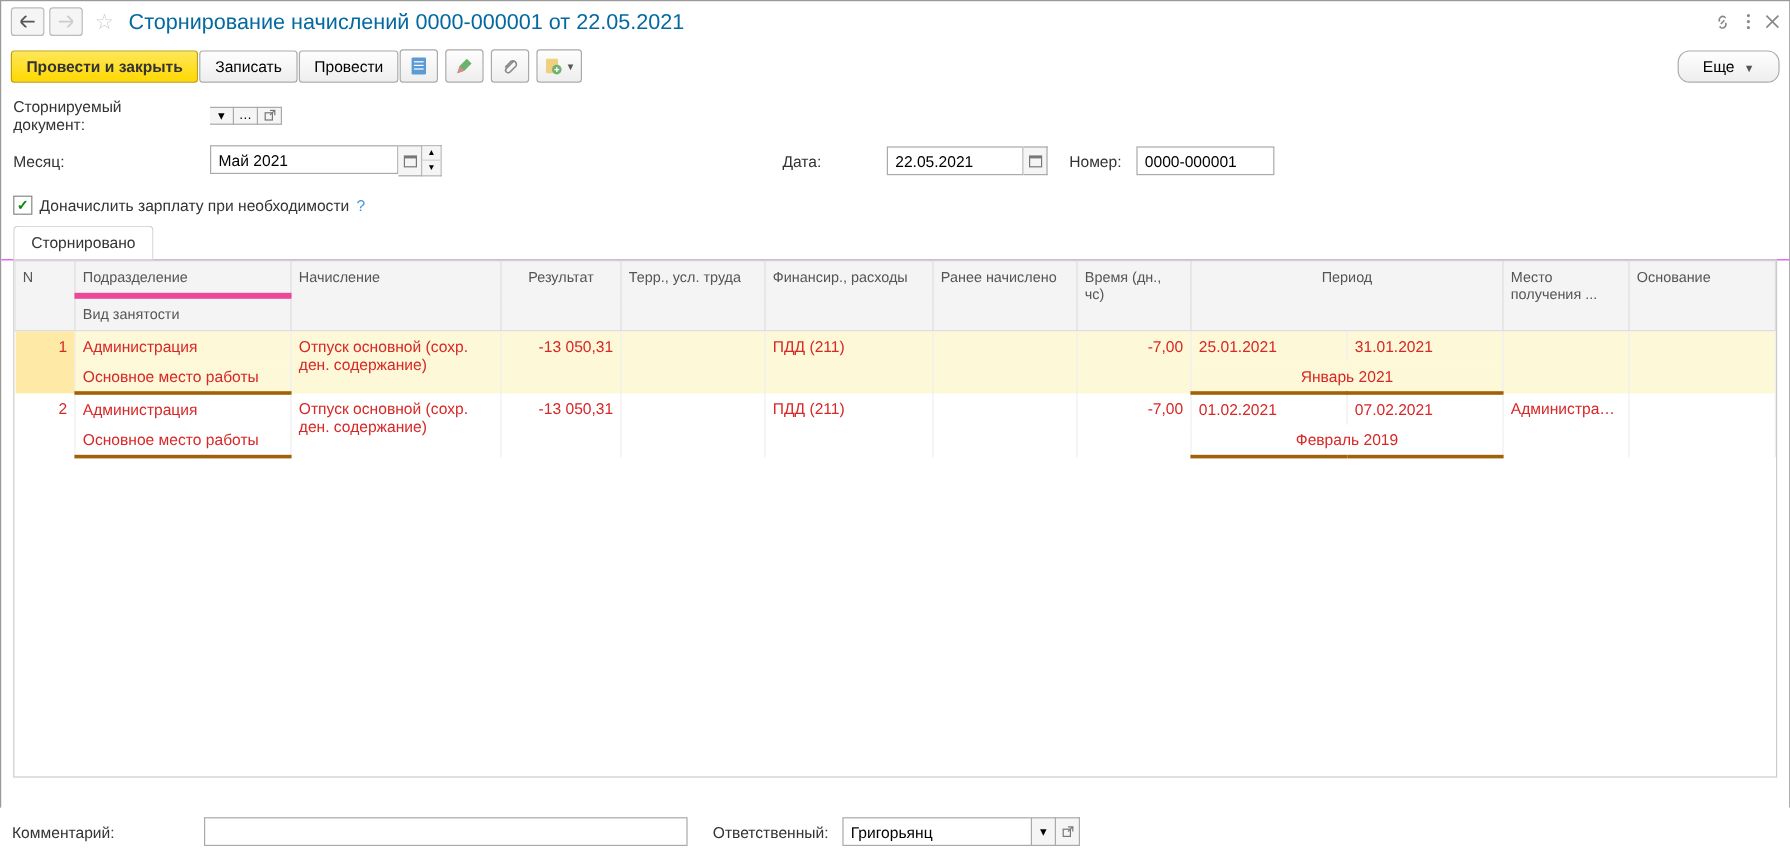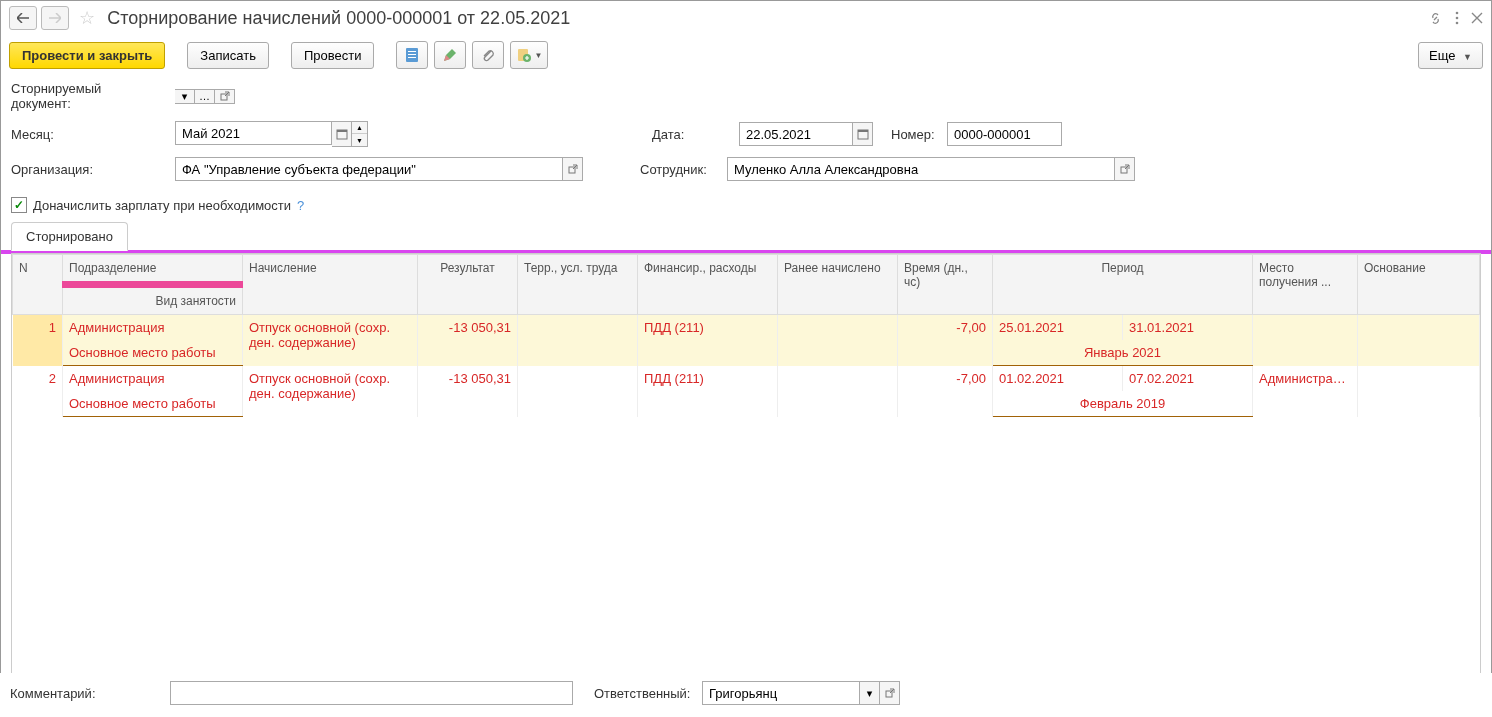--- a/index.html
+++ b/index.html
@@ -32,36 +32,36 @@
       cursor: pointer;
       display: flex;
       align-items: center;
       justify-content: center;
       border-radius: 3px;
     }
     .nav-btn.disabled { color: #bbb; }
     .star-icon { color: #ccc; font-size: 18px; margin: 0 6px; cursor: pointer; }
     .window-title {
       font-size: 18px;
-      color: #404040;
+      color: #0369a1;
       flex: 1;
       padding-left: 2px;
     }
     .title-right {
       display: flex;
       gap: 12px;
       align-items: center;
     }
     .title-right .icon-btn { cursor: pointer; color: #777; font-size: 15px; }
 
     .toolbar {
       display: flex;
       align-items: center;
       padding: 6px 8px;
-      gap: 22px;
+      gap: 1px;
     }
     .btn {
       border: 1px solid #aaa;
       background: linear-gradient(#fefefe, #eee);
       padding: 5px 12px;
       border-radius: 3px;
       cursor: pointer;
       font-size: 13px;
     }
     .btn-primary {
@@ -73,21 +73,21 @@
     .btn-icon {
       width: 32px;
       height: 28px;
       padding: 0;
       display: flex;
       align-items: center;
       justify-content: center;
     }
     .toolbar-icons { display: flex; gap: 6px; }
     .toolbar-spacer { flex: 1; }
-    .btn-more { padding: 5px 10px; }
+    .btn-more { padding: 5px 20px; border-radius: 10px; }
 
     .form-area {
       padding: 6px 10px;
     }
     .form-row {
       display: flex;
       align-items: center;
       margin-bottom: 10px;
       gap: 12px;
     }
@@ -153,21 +153,21 @@
       justify-content: center;
       color: #0a8a0a;
       font-size: 12px;
       font-weight: bold;
     }
     .help-icon { color: #4a90d9; cursor: pointer; }
 
     .tabs {
       display: flex;
       padding: 0 10px;
-      border-bottom: 4px solid #d946ef;
+      border-bottom: 1px solid #d946ef;
       margin-bottom: -1px;
       position: relative;
       gap: 38px;
     }
     .tab {
       padding: 6px 14px;
       border: 1px solid #ccc;
       border-bottom: none;
       background: #eee;
       cursor: pointer;
@@ -207,25 +207,24 @@
     .data-table th.center { text-align: center; }
     .data-table td {
       padding: 5px 6px;
       font-size: 13px;
       border-right: 1px solid #eee;
       color: #d82727;
       vertical-align: top;
     }
     .subhead th {
       height: 26px;
-      border-top: 7px solid #ec4899;
-      text-align: right;
+      border-top: 5px solid #ec4899;
     }
     .row-top td { border-bottom: none; }
-    .row-bot td { border-bottom: 1px solid #a16207; border-top: none; }
+    .row-bot td { border-bottom: 3px solid #a16207; border-top: none; }
     .selected-row td:not(.row-num) { background: #fdf8d8; }
     .row-num {
       text-align: right;
       color: #d82727;
       background: #fff;
     }
     .selected-row .row-num { background: #ffe9a6; }
     .td-right { text-align: right; }
     .td-center { text-align: center; }
     .pdd { font-size: 11px; margin-left: 36px; }
@@ -362,43 +361,20 @@
             <rect x="1" y="2" width="10" height="9" stroke="#777" fill="none"></rect>
             <rect x="1" y="2" width="10" height="2" fill="#777"></rect>
           </svg>
       </button>
     </div>
 
     <div class="form-label" style="width:50px;padding-left:6px">Номер:</div>
     <input class="text-input" style="width: 115px;" value="0000-000001">
   </div>
 
-  <div class="form-row">
-    <div class="form-label">Организация:</div>
-    <div class="input-group">
-      <input class="text-input" style="width: 388px;" value="ФА &quot;Управление субъекта федерации&quot;">
-      <button class="input-btn">
-        <svg width="10" height="10" viewBox="0 0 10 10">
-            <rect x="1" y="3" width="6" height="6" stroke="#777" fill="none"></rect>
-            <path d="M5 1 H9 V5 M9 1 L5 5" stroke="#777" fill="none"></path>
-          </svg>
-      </button>
-    </div>
-
-    <div class="form-label-short">Сотрудник:</div>
-    <div class="input-group">
-      <input class="text-input" style="width: 388px;" value="Муленко Алла Александровна">
-      <button class="input-btn">
-        <svg width="10" height="10" viewBox="0 0 10 10">
-            <rect x="1" y="3" width="6" height="6" stroke="#777" fill="none"></rect>
-            <path d="M5 1 H9 V5 M9 1 L5 5" stroke="#777" fill="none"></path>
-          </svg>
-      </button>
-    </div>
-  </div>
 </div>
 
 <div class="checkbox-row">
   <div class="checkbox">✓</div>
   <span>Доначислить зарплату при необходимости</span>
   <span class="help-icon">?</span>
 </div>
 
 <div class="tabs">
   <div class="tab active">Сторнировано</div>

